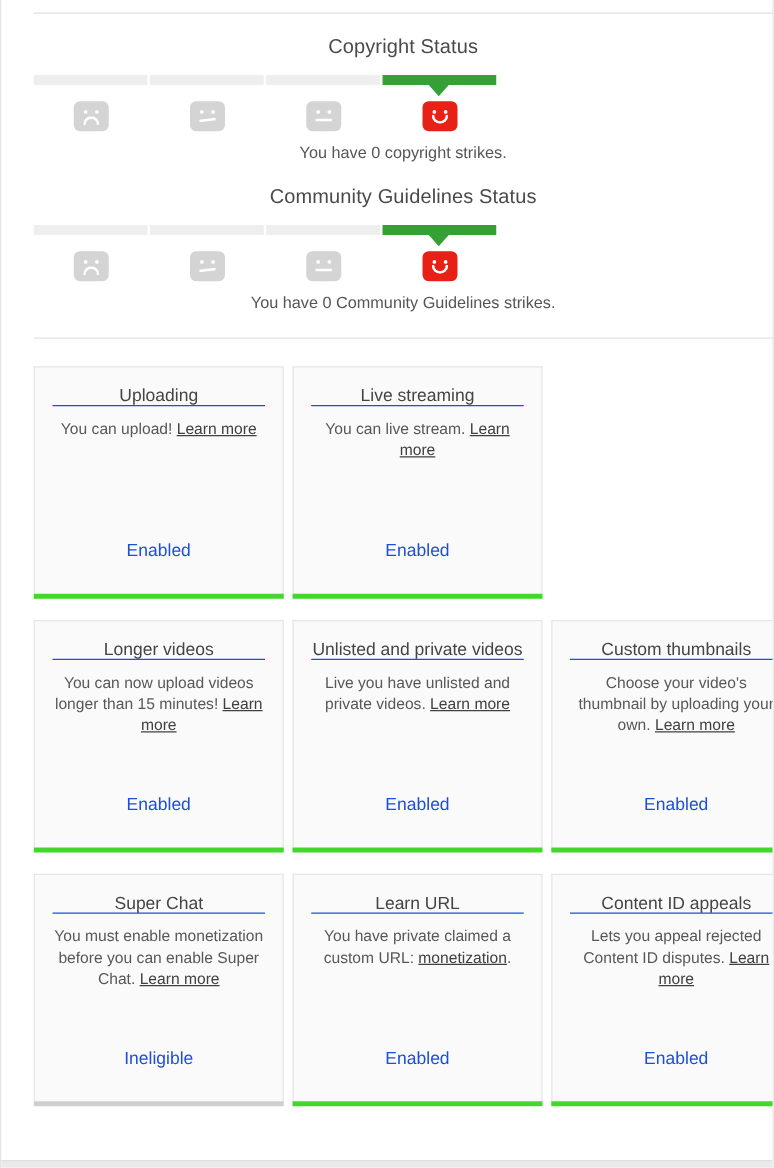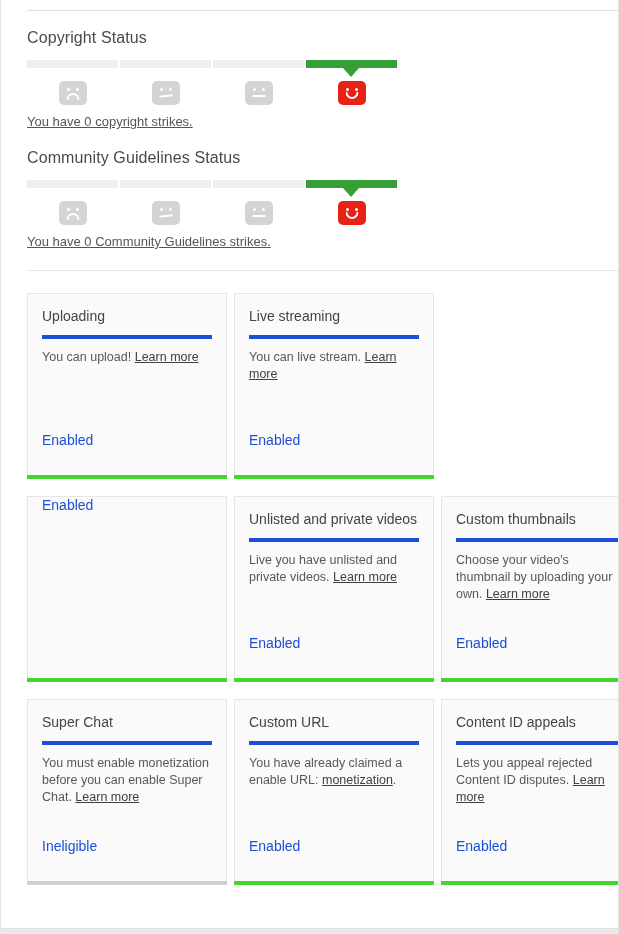--- a/index.html
+++ b/index.html
@@ -21,20 +21,21 @@
 
   
   .page {
     position: relative;
     width: 619px;
     height: 934px;
     background: #ffffff;
     border-left: 1px solid #e4e4e4;
     border-right: 1px solid #e4e4e4;
     overflow: hidden;
+    text-align: center;
   }
 
   .bottom-band {
     position: absolute;
     left: 0; right: 0; bottom: 0;
     height: 6px;
     background: #eaeaea;
     border-top: 1px solid #e0e0e0;
   }
 
@@ -161,21 +162,20 @@
     border: 2px solid #ffffff;
     border-top: none;
     border-radius: 0 0 13px 13px;
   }
 
   .status-note {
     font-size: 13px;
     color: #555;
     margin-top: 6px;
     padding-bottom: 2px;
-    text-decoration: underline;
   }
 
   
   .section-rule {
     margin: 19px 0 0 26px;
     height: 1px;
     background: #e4e4e4;
     width: 1000px;
   }
 
@@ -208,22 +208,21 @@
     flex: 1 1 auto;
     display: flex;
     flex-direction: column;
     padding: 14px 14px 0 14px;
   }
 
   .card-title {
     font-size: 14px;
     color: #444;
     font-weight: 400;
-    padding-bottom: 11px;
-    border-bottom: 4px solid #1d4ed8;
+    border-bottom: 1px solid #1d4ed8;
     white-space: nowrap;
   }
 
   .card-body {
     font-size: 12.5px;
     line-height: 17px;
     color: #585858;
     padding-top: 10px;
     flex: 1 1 auto;
   }
@@ -362,20 +361,24 @@
             <div class="card-inner">
               <div class="card-title">Live streaming</div>
               <div class="card-body"><span>You can live stream. </span><a href="#">Learn more</a><span></span></div>
             </div>
             <div class="card-status">Enabled</div>
             <div class="card-bar green"></div>
           </div>
         </div>
         <div class="row">
           <div class="card">
+            <div class="card-inner">
+              <div class="card-title">Longer videos</div>
+              <div class="card-body"><span>You can now upload videos longer than 15 minutes! </span><a href="#">Learn more</a><span></span></div>
+            </div>
             <div class="card-status">Enabled</div>
             <div class="card-bar green"></div>
           </div>
           <div class="card">
             <div class="card-inner">
               <div class="card-title">Unlisted and private videos</div>
               <div class="card-body"><span>Live you have unlisted and private videos. </span><a href="#">Learn more</a><span></span></div>
             </div>
             <div class="card-status">Enabled</div>
             <div class="card-bar green"></div>
@@ -393,22 +396,22 @@
           <div class="card">
             <div class="card-inner">
               <div class="card-title">Super Chat</div>
               <div class="card-body"><span>You must enable monetization before you can enable Super Chat. </span><a href="#">Learn more</a><span></span></div>
             </div>
             <div class="card-status">Ineligible</div>
             <div class="card-bar gray"></div>
           </div>
           <div class="card">
             <div class="card-inner">
-              <div class="card-title">Custom URL</div>
-              <div class="card-body"><span>You have already claimed a enable URL: </span><a href="#">monetization</a><span>.</span></div>
+              <div class="card-title">Learn URL</div>
+              <div class="card-body"><span>You have private claimed a custom URL: </span><a href="#">monetization</a><span>.</span></div>
             </div>
             <div class="card-status">Enabled</div>
             <div class="card-bar green"></div>
           </div>
           <div class="card">
             <div class="card-inner">
               <div class="card-title">Content ID appeals</div>
               <div class="card-body"><span>Lets you appeal rejected Content ID disputes. </span><a href="#">Learn more</a><span></span></div>
             </div>
             <div class="card-status">Enabled</div>

